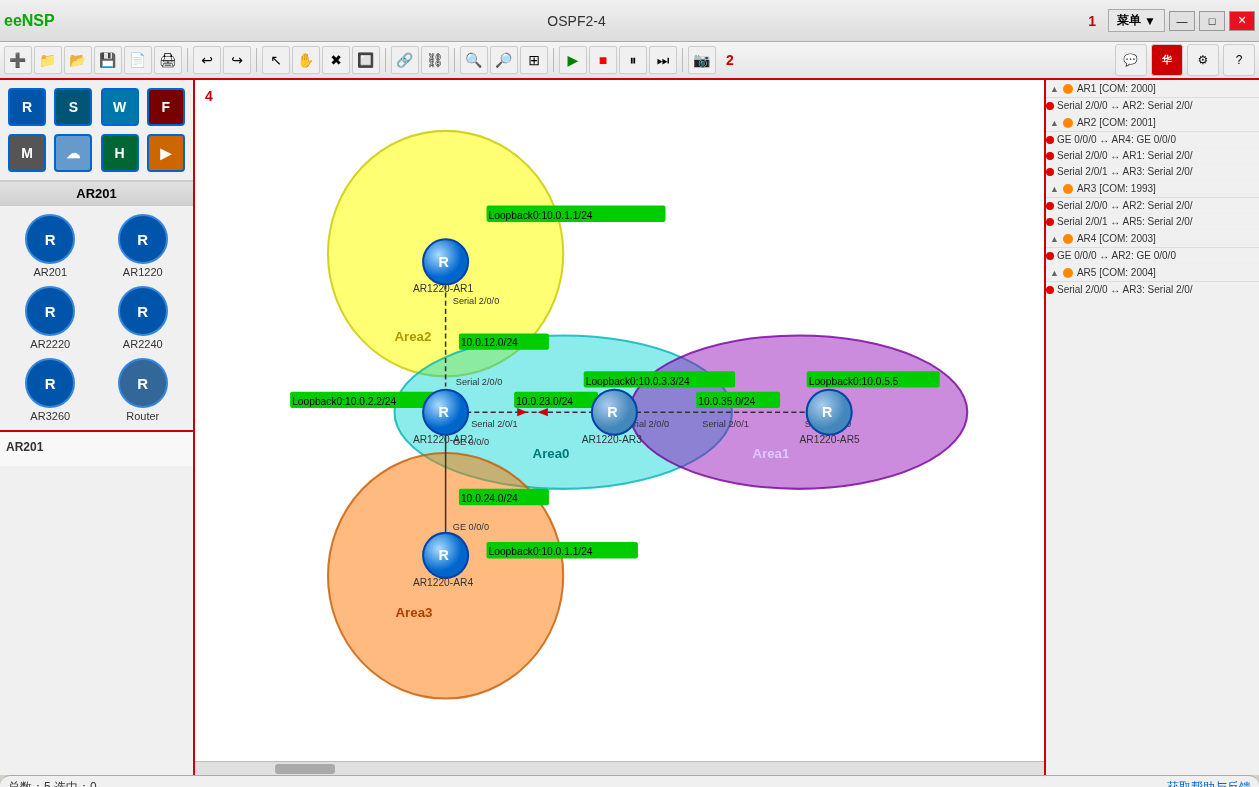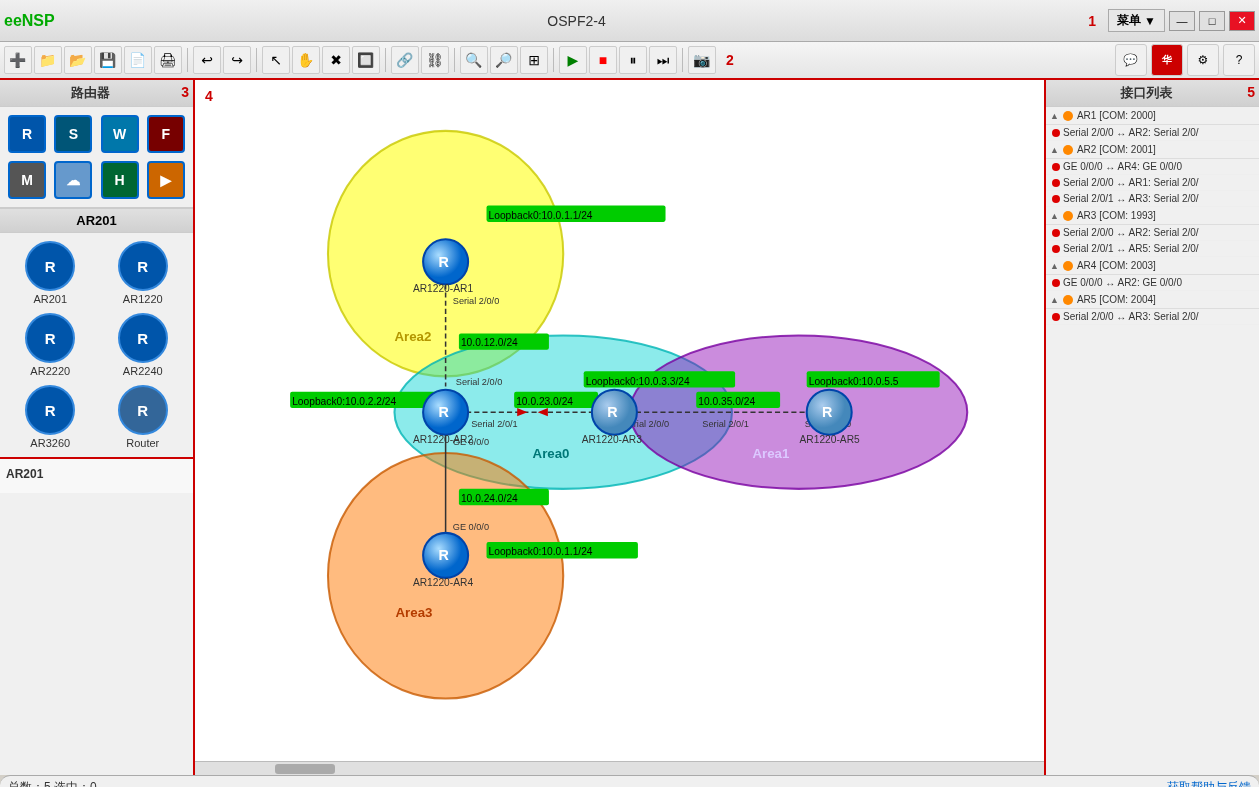--- a/index.html
+++ b/index.html
@@ -119,21 +119,21 @@
     .iface-group { }
     .iface-group-header {
       display: flex; align-items: center; padding: 3px 4px; font-size: 11px;
       border-bottom: 1px solid #ddd; gap: 4px;
     }
     .iface-group-header .arrow { color: #666; font-size: 9px; }
     .iface-group-header .status-dot { width: 10px; height: 10px; border-radius: 50%; }
     .status-dot.red { background: #dd0000; }
     .status-dot.orange { background: #ff8800; }
     .iface-item {
-      display: flex; align-items: center; padding: 2px 4px 2px 6px;
+      display: flex; align-items: center; padding: 2px 4px 2px 0;
       font-size: 10px; border-bottom: 1px solid #eee; gap: 3px;
     }
     .iface-item .status-dot { width: 8px; height: 8px; border-radius: 50%; }
     .iface-text { font-size: 10px; color: #333; }
 
     
     #statusbar {
       height: 24px; background: #f0f0f0; border-top: 1px solid #aaa;
       display: flex; align-items: center; padding: 0 8px;
       font-size: 12px; color: #333; border-radius: 10px;
@@ -207,24 +207,20 @@
     <div class="tb-right-btn">💬</div>
     <div class="tb-right-btn" style="background:#cc0000; color:white; font-weight:bold; font-size:10px;">华</div>
     <div class="tb-right-btn">⚙</div>
     <div class="tb-right-btn">?</div>
   </div>
 </div>
 
 <div id="main">
 
   <div id="left-panel">
-    <div id="panel-title">
-      <span>路由器</span>
-      <span class="section-num" style="position:static; float:right; margin-right:4px;">3</span>
-    </div>
 
     <div id="device-grid">
       <div class="device-icon">
         <div class="dev-img">R</div>
       </div>
       <div class="device-icon">
         <div class="dev-img" style="background:#005577;">S</div>
       </div>
       <div class="device-icon">
         <div class="dev-img" style="background:#0077aa;">W</div>
@@ -381,24 +377,20 @@
         </radialGradient>
       </defs>
     </svg>
 
     <div style="position:absolute; bottom:0; left:0; right:0; height:14px; background:#e0e0e0; border-top:1px solid #bbb; display:flex; align-items:center;">
       <div style="width:60px; height:10px; background:#aaa; border-radius:3px; margin:2px 80px; cursor:pointer;"></div>
     </div>
   </div>
 
   <div id="right-panel">
-    <div id="right-title">
-      <span>接口列表</span>
-      <span class="section-num" style="position:static; float:right; margin-right:4px;">5</span>
-    </div>
     <div id="interface-list">
 
       <div class="iface-group">
         <div class="iface-group-header">
           <span class="arrow">▲</span>
           <span class="status-dot orange"></span>
           <span class="iface-text">AR1 [COM: 2000]</span>
         </div>
         <div class="iface-item">
           <span class="status-dot red"></span>

